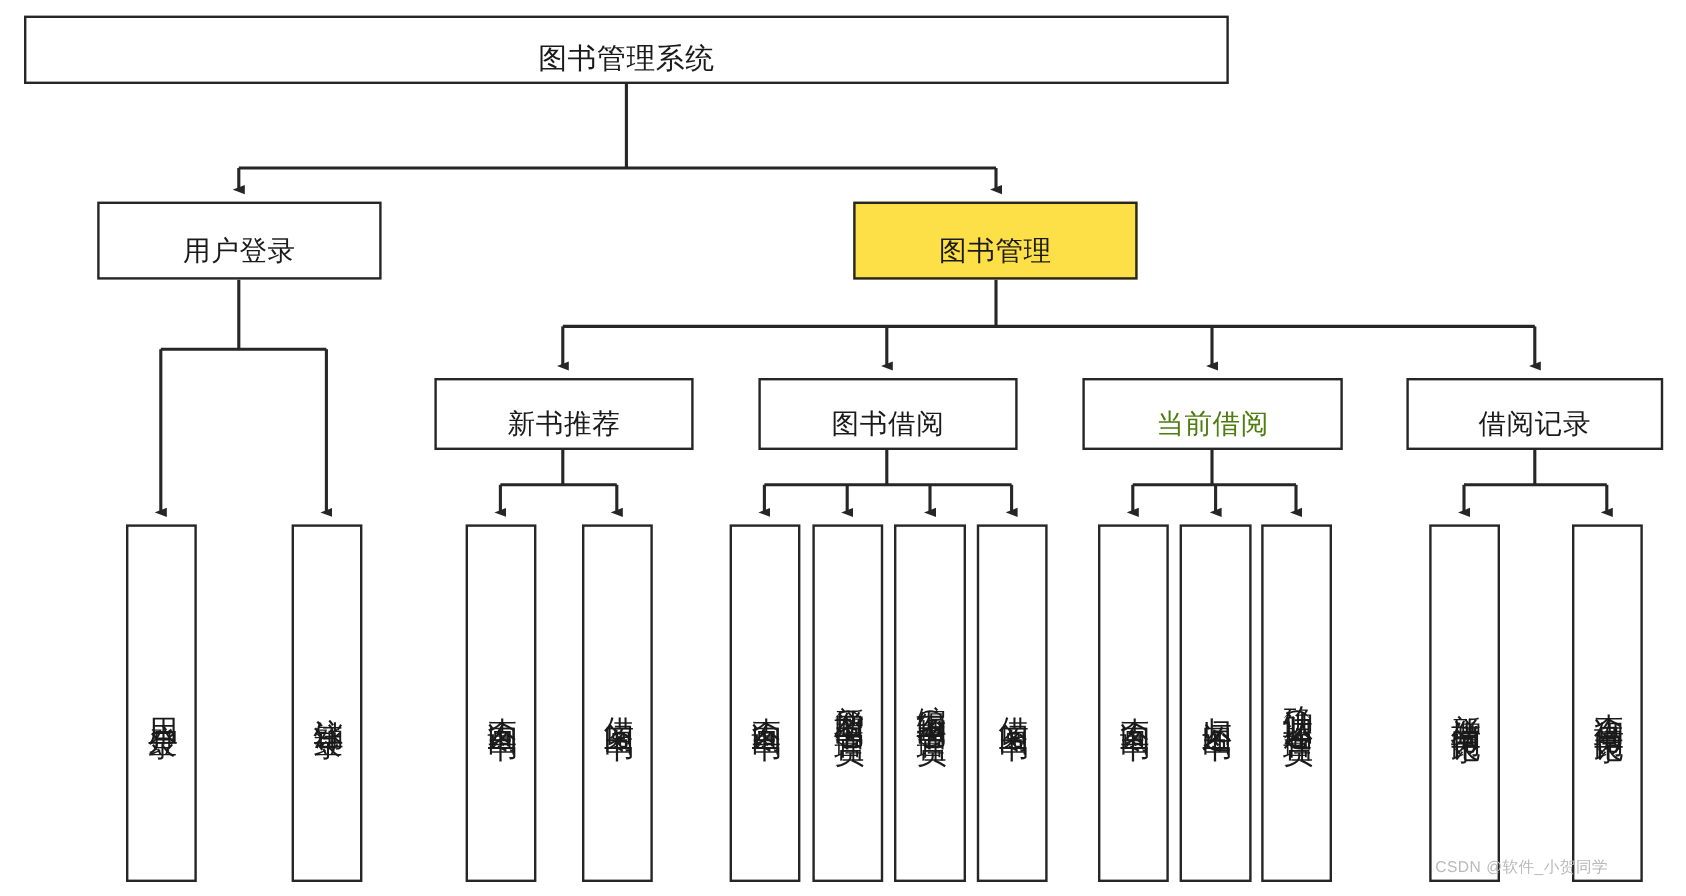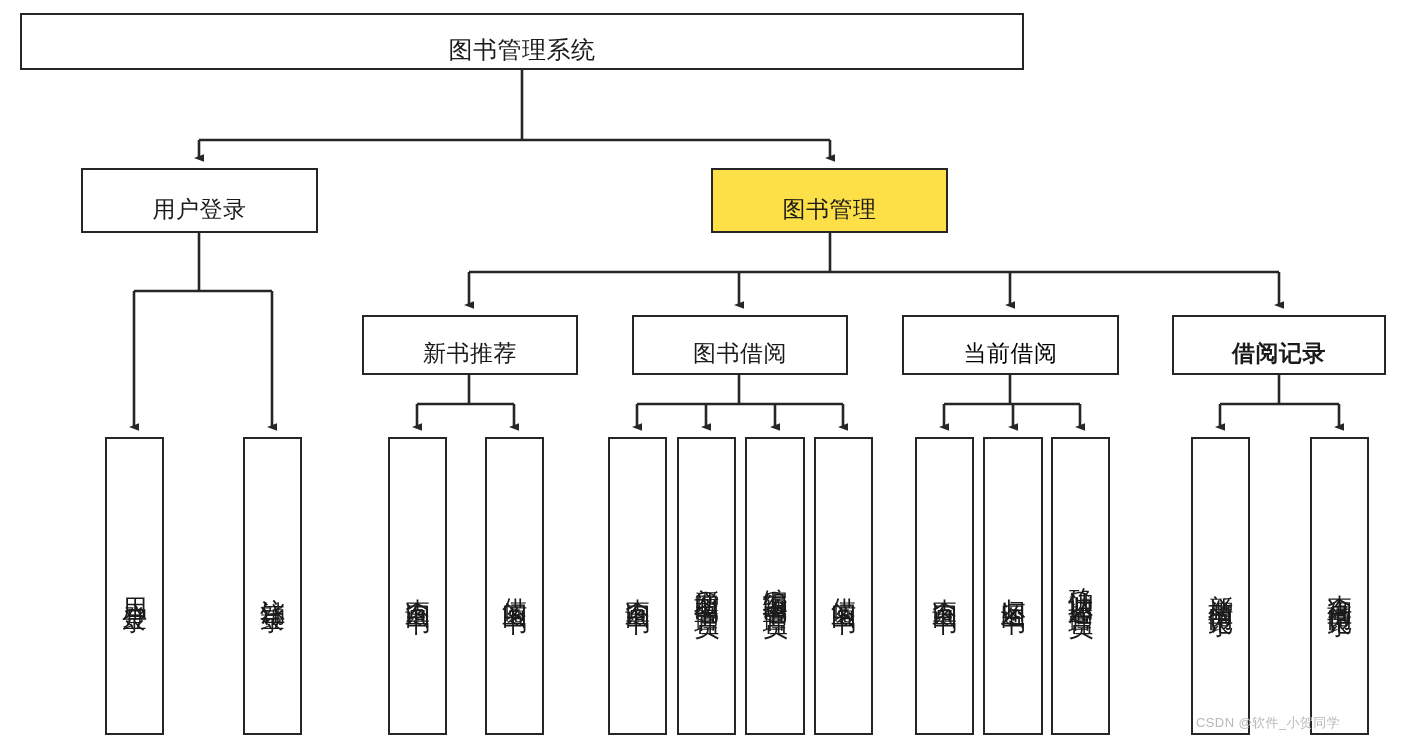--- a/index.html
+++ b/index.html
@@ -134,24 +134,24 @@
   <div class="node horiz" style="left: 711px; top: 168px; width: 237px; height: 65px; border-color: rgb(38, 38, 38); background: #fde047; color: rgb(26, 26, 26);">
     <span class="label">图书管理</span>
   </div>
 
   <div class="node horiz" style="left: 632px; top: 315px; width: 216px; height: 60px; border-color: rgb(38, 38, 38); background: rgb(255, 255, 255); color: rgb(26, 26, 26);">
     <span class="label">图书借阅</span>
   </div>
   <div class="node horiz" style="left: 362px; top: 315px; width: 216px; height: 60px; border-color: rgb(38, 38, 38); background: rgb(255, 255, 255); color: rgb(26, 26, 26);">
     <span class="label">新书推荐</span>
   </div>
-  <div class="node horiz" style="left: 902px; top: 315px; width: 217px; height: 60px; border-color: rgb(38, 38, 38); background: rgb(255, 255, 255); color: #000000;">
+  <div class="node horiz" style="left: 902px; top: 315px; width: 217px; height: 60px; border-color: rgb(38, 38, 38); background: rgb(255, 255, 255); color: #4d7c0f;">
     <span class="label">当前借阅</span>
   </div>
-  <div class="node horiz" style="left: 1172px; top: 315px; width: 214px; height: 60px; border-color: rgb(38, 38, 38); background: rgb(255, 255, 255); color: rgb(26, 26, 26); font-weight: bold;">
+  <div class="node horiz" style="left: 1172px; top: 315px; width: 214px; height: 60px; border-color: rgb(38, 38, 38); background: rgb(255, 255, 255); color: rgb(26, 26, 26);">
     <span class="label">借阅记录</span>
   </div>
 
   <div class="node vert" style="left: 105px; top: 437px; width: 59px; height: 298px; border-color: rgb(38, 38, 38); background: rgb(255, 255, 255); color: rgb(26, 26, 26);">
     <span class="label">用户登录</span>
   </div>
   <div class="node vert" style="left: 243px; top: 437px; width: 59px; height: 298px; border-color: rgb(38, 38, 38); background: rgb(255, 255, 255); color: rgb(26, 26, 26);">
     <span class="label">注销登录</span>
   </div>
   <div class="node vert" style="left: 388px; top: 437px; width: 59px; height: 298px; border-color: rgb(38, 38, 38); background: rgb(255, 255, 255); color: rgb(26, 26, 26);">

